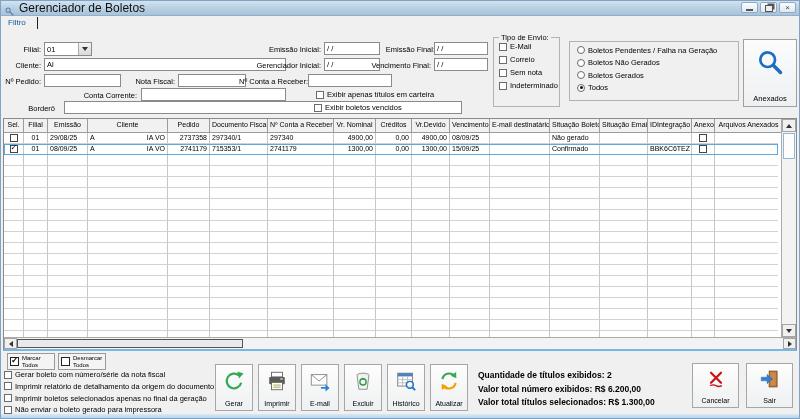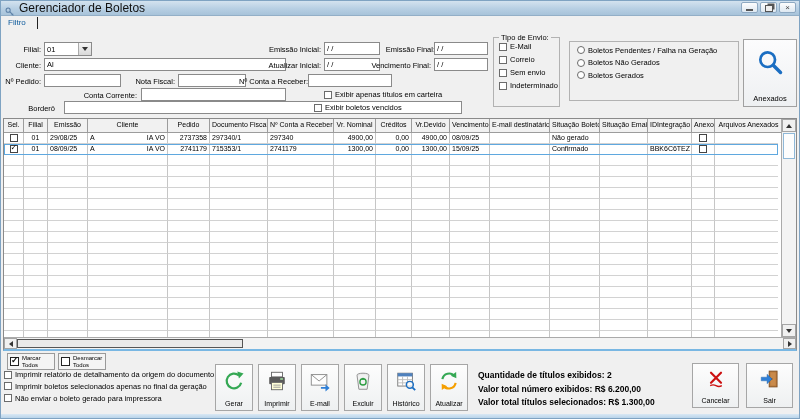--- a/index.html
+++ b/index.html
@@ -134,27 +134,27 @@
 
     <span class="lbl" style="left:14px;top:70px;width:40px;">Borderô</span>
     <input class="fld" style="left: 63px; top: 69px; width: 398px;" value="">
 
     <span class="lbl" style="left:250px;top:11px;width:70px;">Emissão Inicial:</span>
     <input class="fld" style="left: 323px; top: 10px; width: 56px;" value="/ /">
 
     <span class="lbl" style="left:372px;top:11px;width:62px;">Emissão Final:</span>
     <input class="fld" style="left: 433px; top: 10px; width: 54px;" value="/ /">
 
-    <span class="lbl" style="left:235px;top:27px;width:85px;">Atualizar Inicial:</span>
+    <span class="lbl" style="left:235px;top:27px;width:85px;">Gerenciador Inicial:</span>
     <input class="fld" style="left: 323px; top: 26px; width: 56px;" value="/ /">
 
     <span class="lbl" style="left:368px;top:27px;width:62px;">Vencimento Final:</span>
     <input class="fld" style="left: 433px; top: 26px; width: 54px;" value="/ /">
 
-    <div class="cbrow" style="left:323px;top:58px;">
+    <div class="cbrow" style="left:315px;top:58px;">
       <span class="cb"></span>
       <span class="cbl">Exibir apenas títulos em carteira</span>
     </div>
     <div class="cbrow" style="left:313px;top:71px;">
       <span class="cb"></span>
       <span class="cbl">Exibir boletos vencidos</span>
     </div>
 
     <div class="fset" style="left:492px;top:5px;width:67px;height:70px;">
       <span class="legend">Tipo de Envio:</span>
@@ -162,21 +162,21 @@
           <div class="envio-row">
             <span class="cb"></span>
             <span class="cbl">E-Mail</span>
           </div>
           <div class="envio-row">
             <span class="cb"></span>
             <span class="cbl">Correio</span>
           </div>
           <div class="envio-row">
             <span class="cb"></span>
-            <span class="cbl">Sem envio</span>
+            <span class="cbl">Sem nota</span>
           </div>
           <div class="envio-row">
             <span class="cb"></span>
             <span class="cbl">Indeterminado</span>
           </div>
         </div>
     </div>
 
     <div class="fset" style="left:568px;top:9px;width:170px;height:60px;">
       <div id="statusGroup">
@@ -184,20 +184,24 @@
             <span class="radio"></span>
             <span class="cbl">Boletos Pendentes / Falha na Geração</span>
           </div>
           <div class="radio-row">
             <span class="radio"></span>
             <span class="cbl">Boletos Não Gerados</span>
           </div>
           <div class="radio-row">
             <span class="radio"></span>
             <span class="cbl">Boletos Gerados</span>
+          </div>
+          <div class="radio-row">
+            <span class="radio selected"></span>
+            <span class="cbl">Todos</span>
           </div>
         </div>
     </div>
 
     <button class="bigbtn" style="left:742px;top:7px;width:54px;height:68px;">
       <span class="ic">
         <svg viewBox="0 0 24 24">
             <circle cx="10" cy="10" r="6.3" fill="none" stroke="#1b6ec2" stroke-width="2.3"></circle>
             <line x1="14.8" y1="14.8" x2="21" y2="21" stroke="#1b6ec2" stroke-width="3" stroke-linecap="round"></line>
           </svg>
@@ -622,20 +626,24 @@
           <span class="selbl">Marcar Todos</span>
         </button>
         <button class="selbtn">
           <span class="mini-cb"></span>
           <span class="selbl">Desmarcar Todos</span>
         </button>
       </div>
     <div class="optlist" id="optList">
         <div class="cbrow foot">
           <span class="cb"></span>
+          <span class="cbl">Gerar boleto com número/série da nota fiscal</span>
+        </div>
+        <div class="cbrow foot">
+          <span class="cb"></span>
           <span class="cbl">Imprimir relatório de detalhamento da origem do documento</span>
         </div>
         <div class="cbrow foot">
           <span class="cb"></span>
           <span class="cbl">Imprimir boletos selecionados apenas no final da geração</span>
         </div>
         <div class="cbrow foot">
           <span class="cb"></span>
           <span class="cbl">Não enviar o boleto gerado para impressora</span>
         </div>

